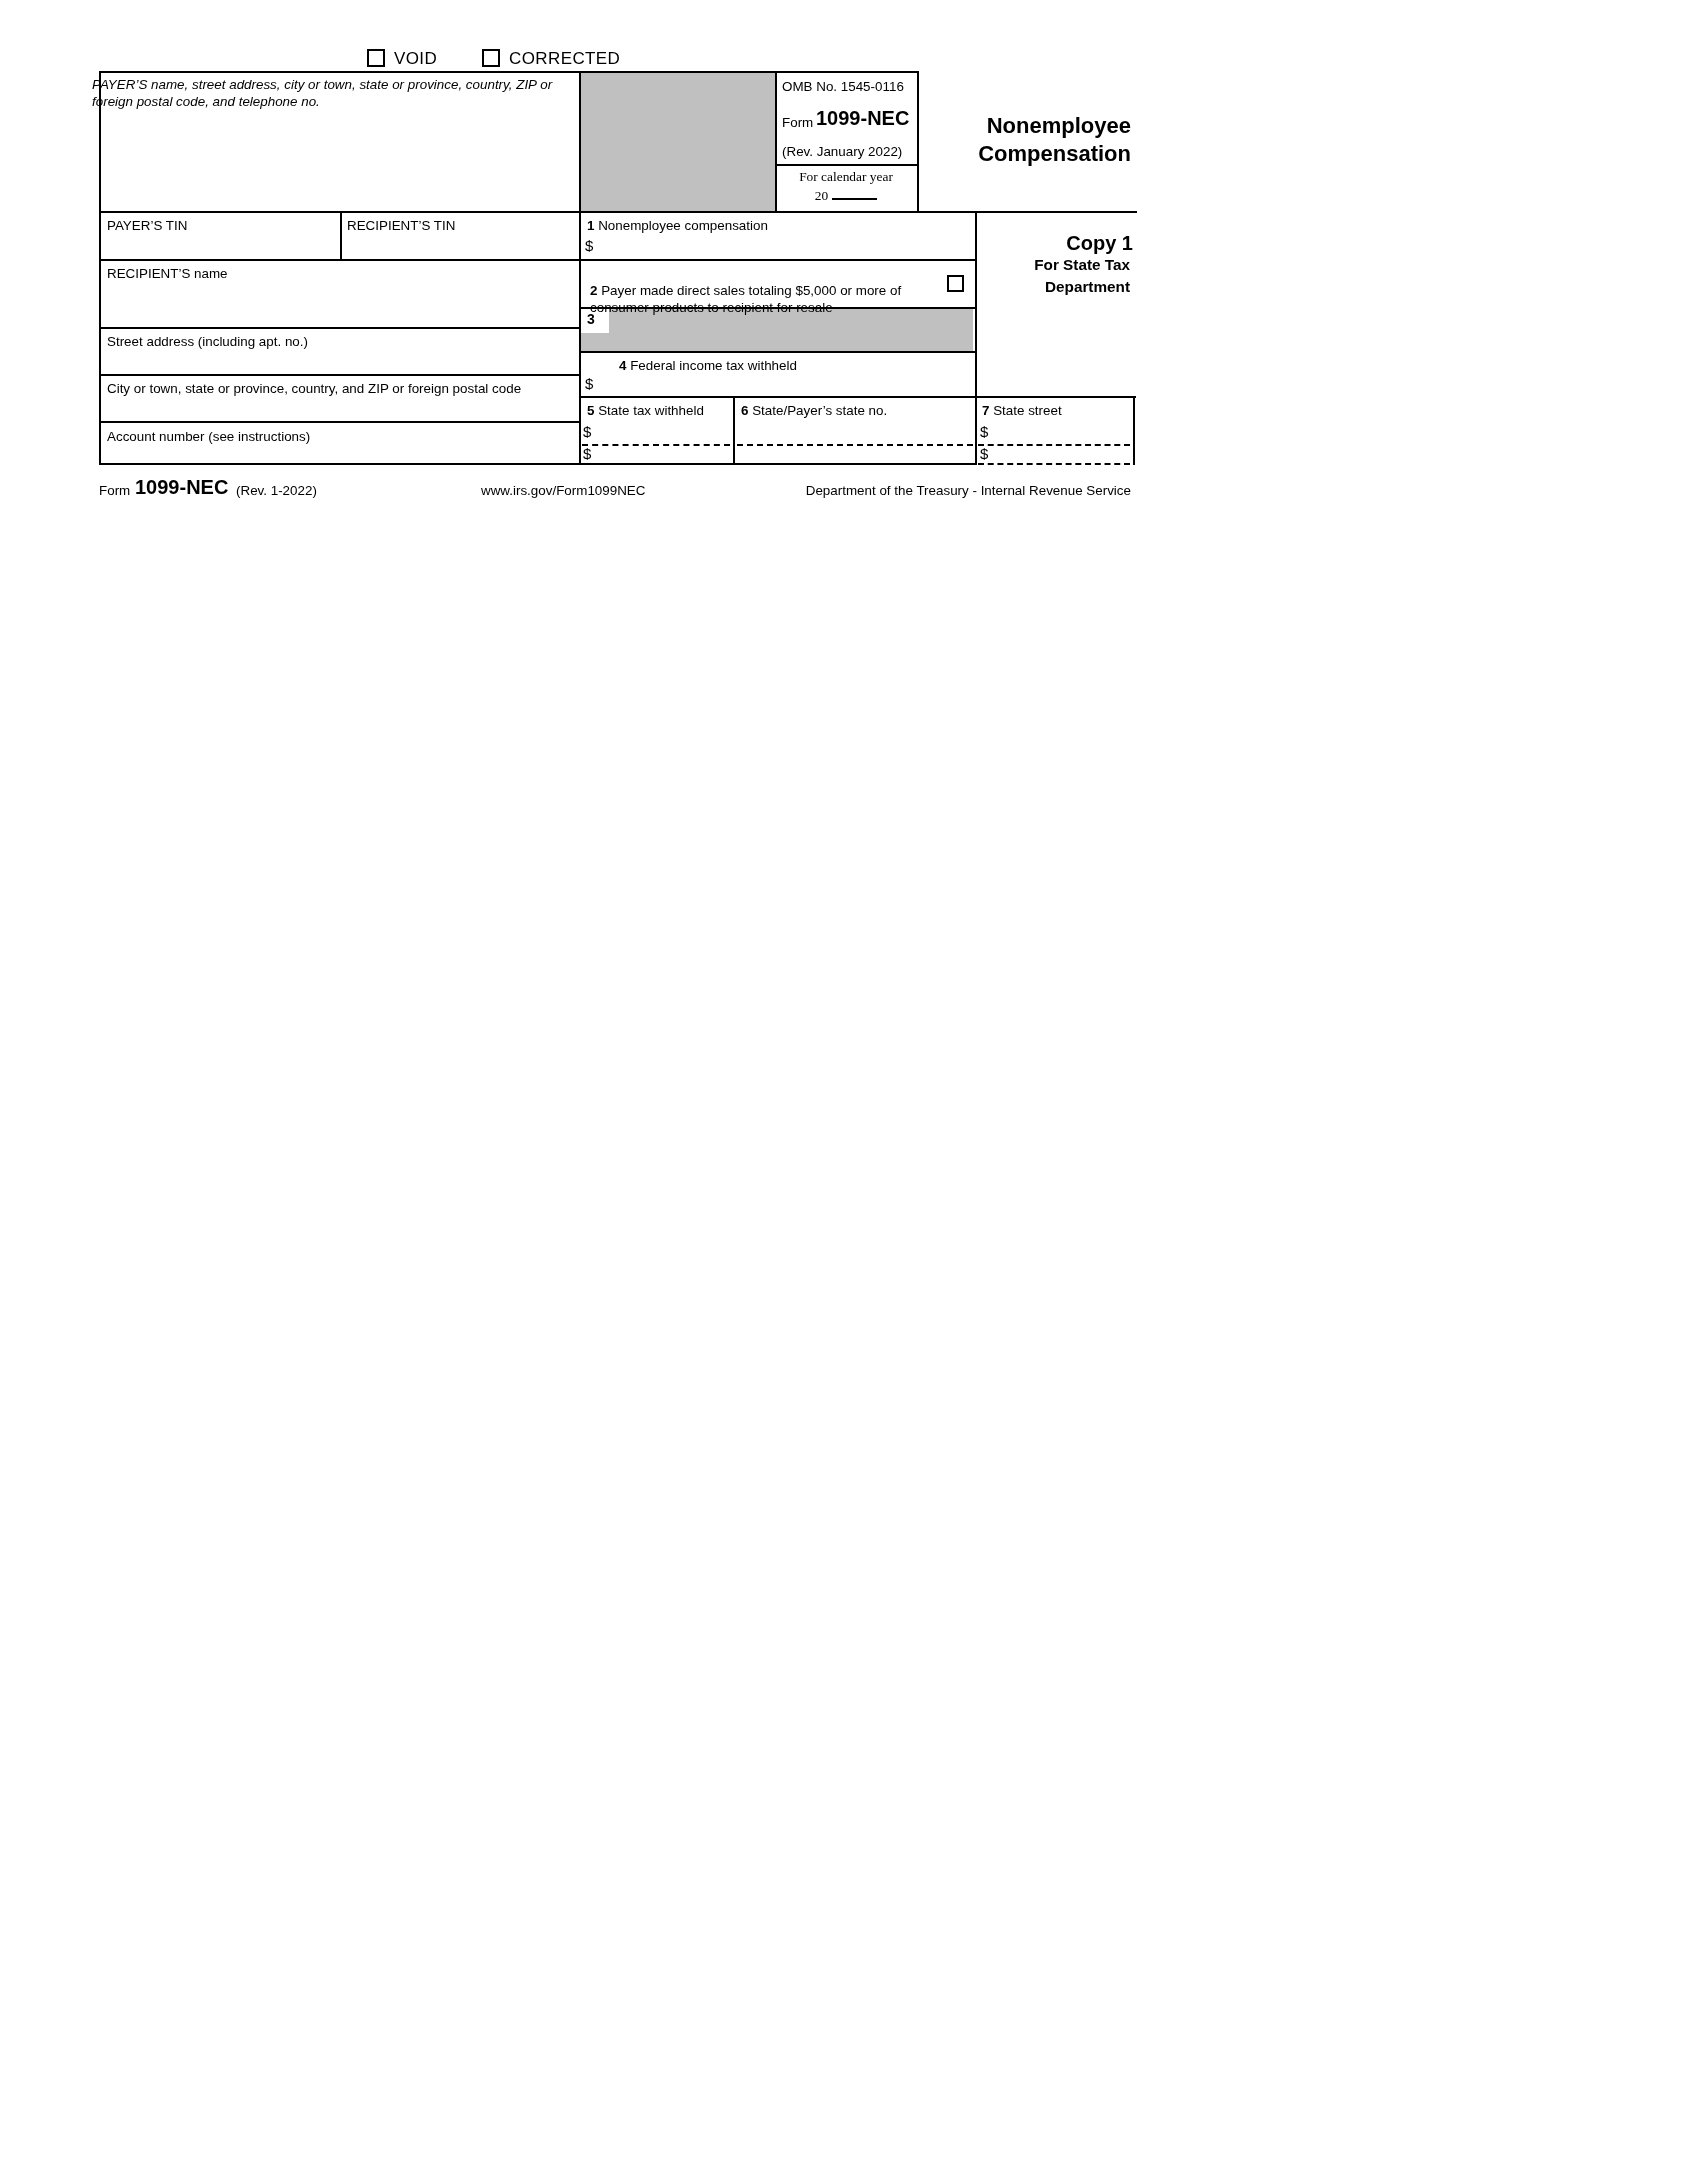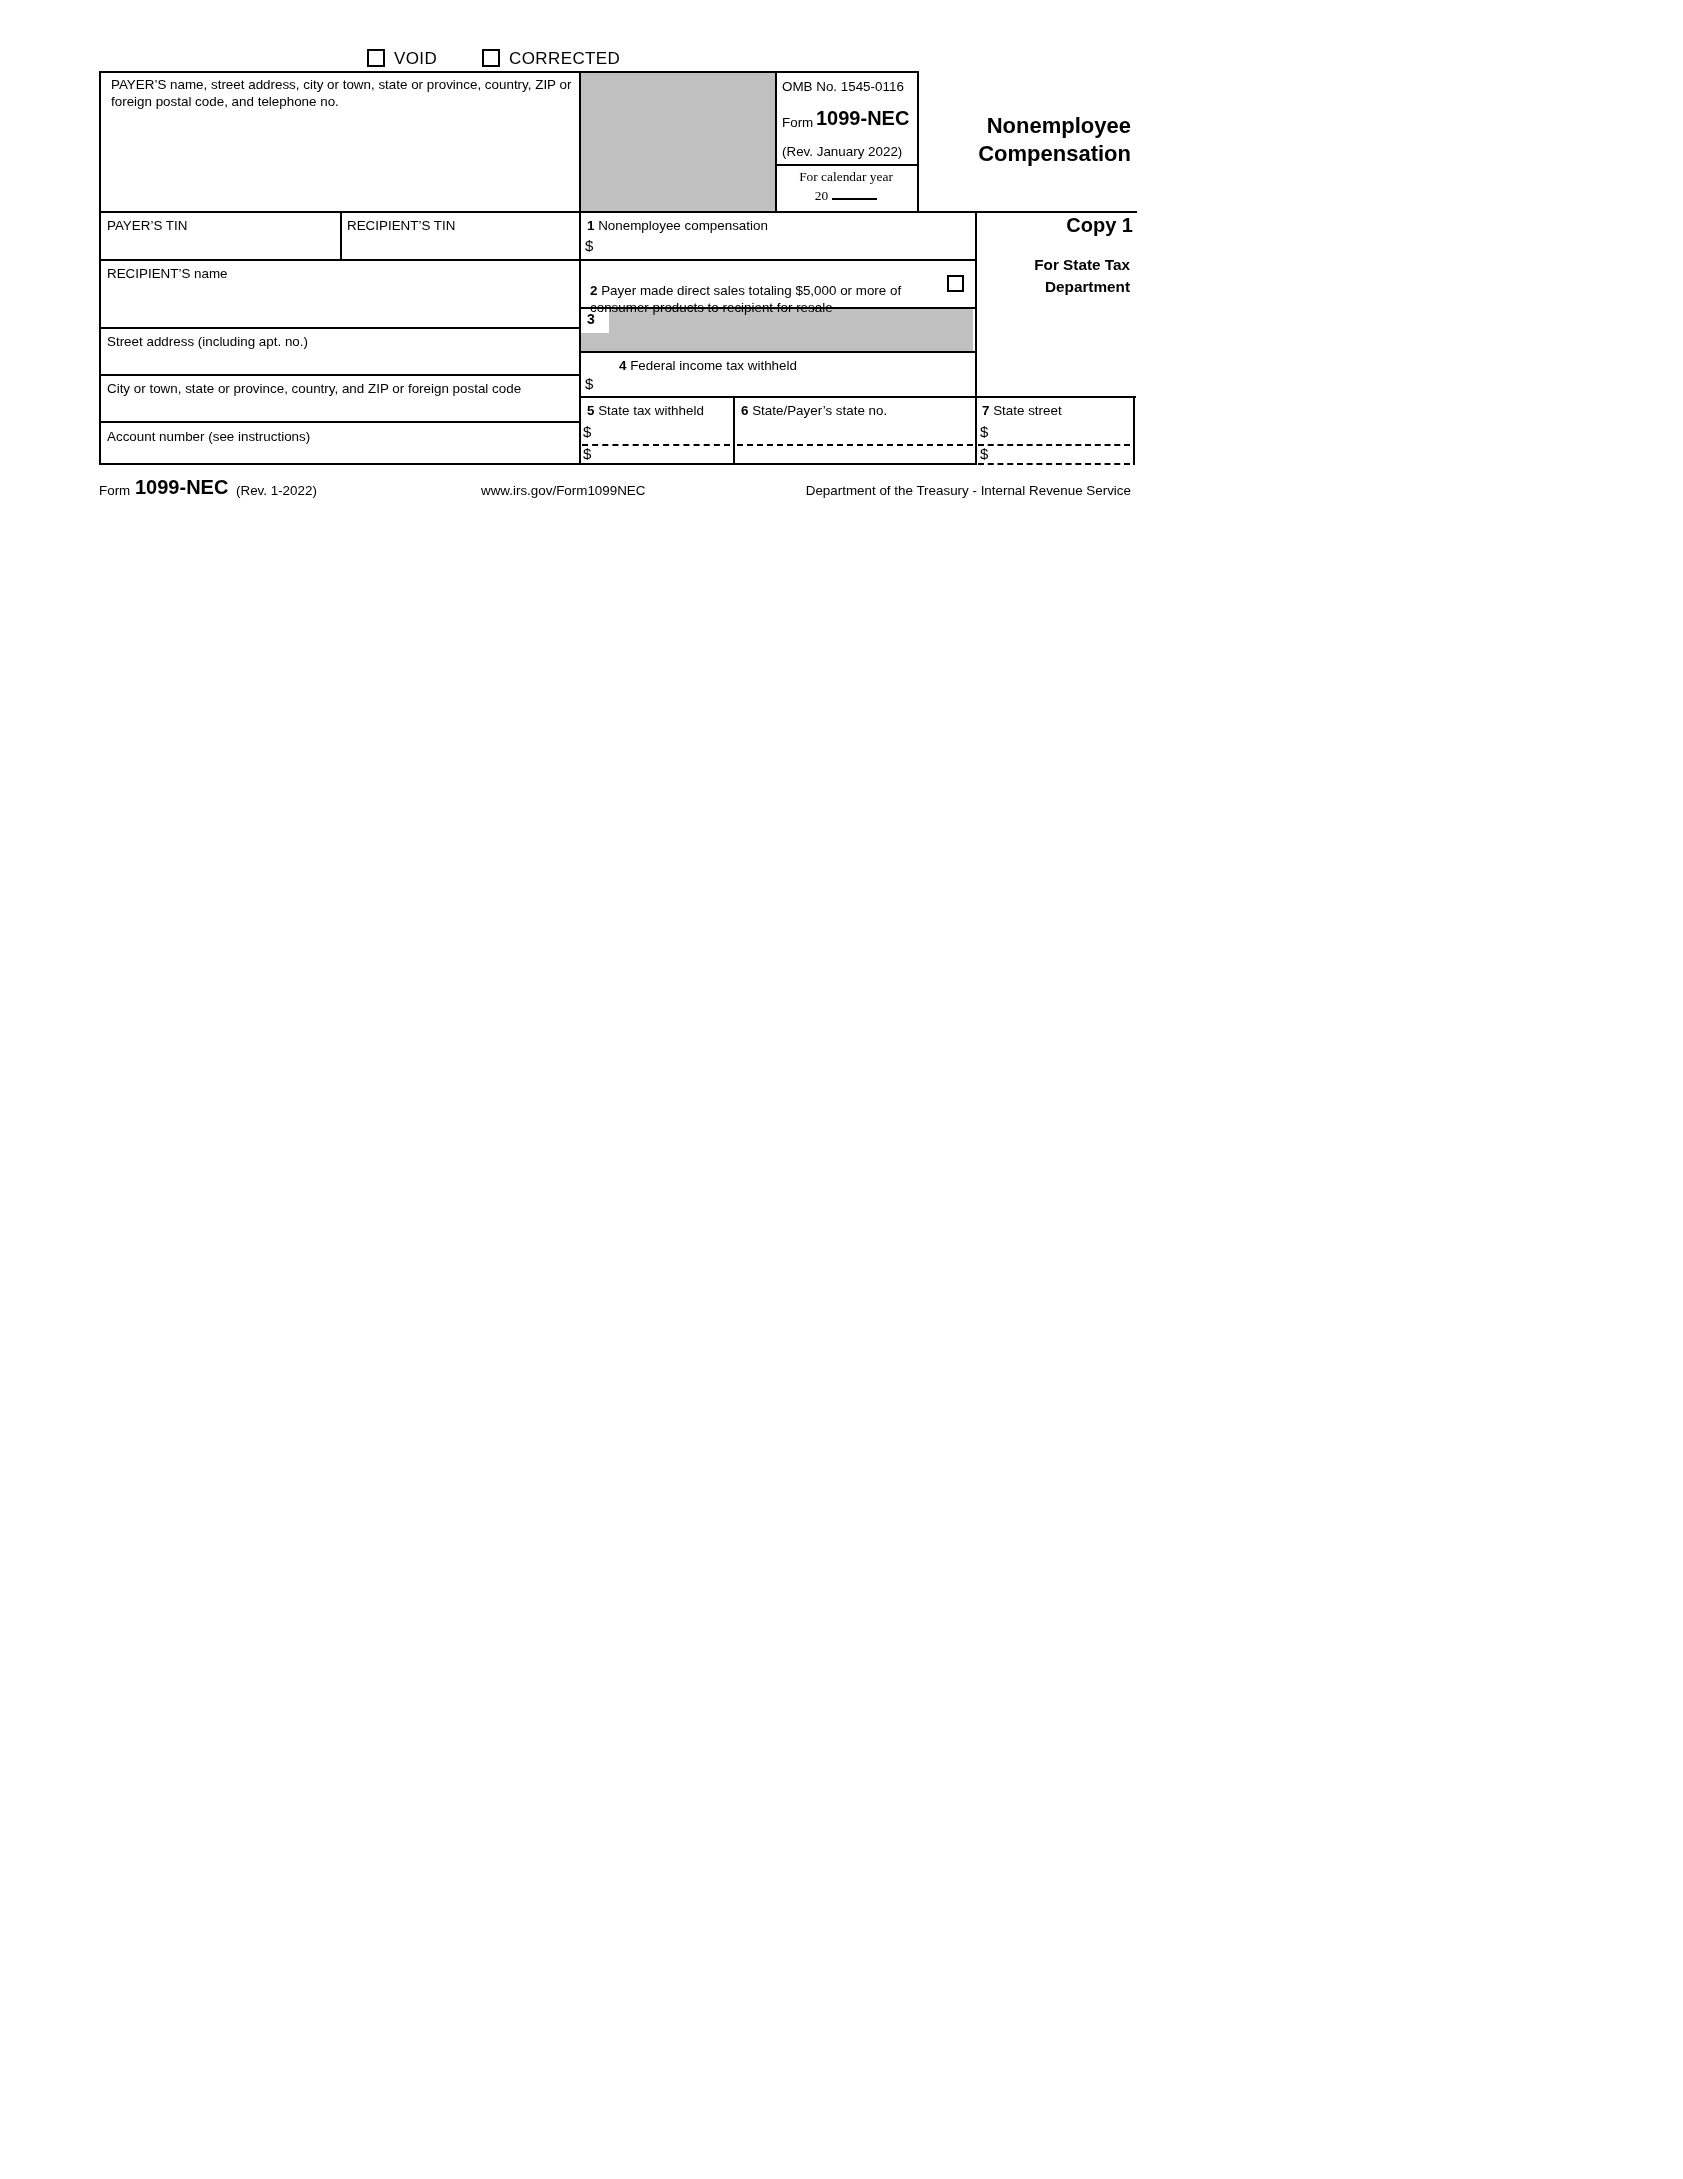--- a/index.html
+++ b/index.html
@@ -15,21 +15,21 @@
   .lbl { position:absolute; font-size:13.4px; line-height:1.28; color:#000; }
   .bnum { font-weight:bold; }
   .amt { position:absolute; font-size:15px; }
   .cb { position:absolute; width:18px; height:18px; border:2px solid #000; background:#fff; }
   .cb-lbl { position:absolute; font-size:17px; letter-spacing:0.4px; }
 
   .big { font-weight:bold; font-size:20px; }
   .small { font-size:13.4px; }
   .title { position:absolute; left:891px; top:112px; width:240px; text-align:right;
            font-weight:bold; font-size:22px; line-height:1.28; }
-  .copy1 { position:absolute; left:975px; top:214px; width:158px; text-align:right;
+  .copy1 { position:absolute; left:975px; top:232px; width:158px; text-align:right;
            font-weight:bold; font-size:20px; }
   .forstate { position:absolute; left:975px; width:155px; text-align:right;
               font-weight:bold; font-size:15.3px; }
   .center-cell { position:absolute; text-align:center; font-size:13.4px;font-family:Liberation Serif, serif; }
   .field { position:absolute; }
   .year-blank { display:inline-block; width:45px; height:13px; border-bottom:2px solid #000; margin-left:4px; }
   .notch { position:absolute; background:#fff; font-weight:bold; font-size:14px; padding:2px 0 0 6px; }
 </style>
 </head>
 <body>
@@ -64,21 +64,21 @@
   <div class="dl" style="left:582px;top:444px;width:148px;"></div>
   <div class="dl" style="left:737px;top:444px;width:236px;"></div>
   <div class="dl" style="left:978px;top:444px;width:152px;"></div>
   <div class="dl" style="left:978px;top:463px;width:152px;"></div>
 
   <div class="cb" style="left:367px;top:49px;"></div>
   <div class="cb-lbl" style="left:394px;top:49px;">VOID</div>
   <div class="cb" style="left:482px;top:49px;"></div>
   <div class="cb-lbl" style="left:509px;top:49px;">CORRECTED</div>
 
-  <div class="lbl" style="left:111px;top:76px;width:465px;">PAYER’S name, street address, city or town, state or province, country, ZIP or foreign postal code, and telephone no.</div>
+  <div class="lbl" style="left:92px;top:76px;width:465px;font-style:italic;">PAYER’S name, street address, city or town, state or province, country, ZIP or foreign postal code, and telephone no.</div>
   <div class="field" style="left:101px;top:111px;width:475px;height:97px;"></div>
 
   <div class="lbl" style="left:782px;top:78px;">OMB No. 1545-0116</div>
   <div class="lbl small" style="left:782px;top:114px;">Form</div>
   <div class="lbl big" style="left:816px;top:106px;">1099-NEC</div>
   <div class="lbl" style="left:782px;top:143px;">(Rev. January 2022)</div>
   <div class="center-cell" style="left:777px;top:169px;width:138px;">For calendar year</div>
   <div class="center-cell" style="left:777px;top:187px;width:138px;"><span>20</span><span class="year-blank"></span></div>
 
   <div class="title">

